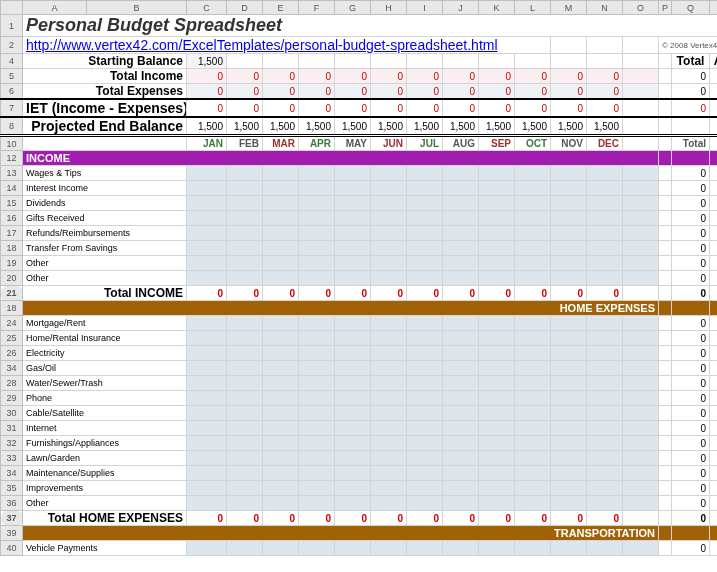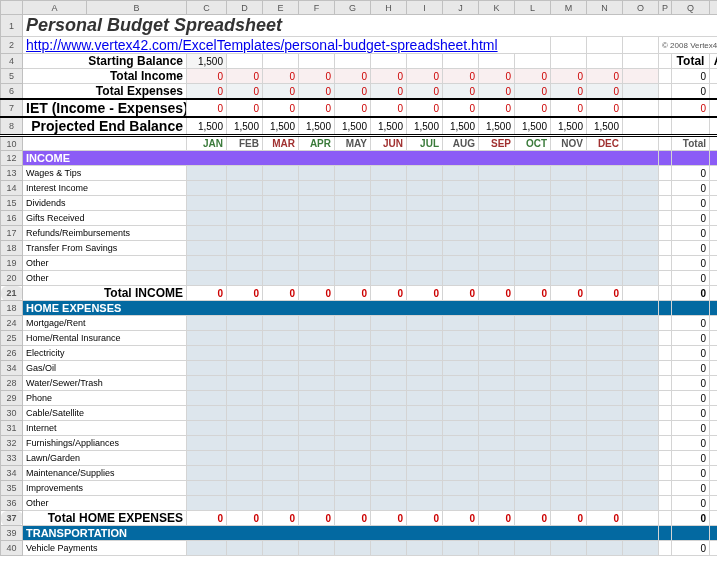--- a/index.html
+++ b/index.html
@@ -17,22 +17,22 @@
 .zero-red { color: #cc0000; }
 .num-input { text-align: right; background: #f5f5f5; }
 .pale-pink td.data { background: #f9eff0; }
 .pale-blue td.data { background: #eef2f4; }
 .thick-top td { border-top: 2px solid #000; }
 .dbl-bot td { border-bottom: 3px double #000; }
 .month { font-weight: bold; font-size: 10px; text-align: right; }
 .m-red { color: #a03030; }
 .m-grn { color: #3a7a3a; }
 .m-gry { color: #555; }
-.hdr-green td.wide { background: #8b5cf6; color: #fff; font-weight: bold; font-size: 11px; }
-.hdr-steel td.wide { background: #0369a1; color: #fff; font-weight: bold; font-size: 11px; }
+.hdr-green td.wide { background: #a21caf; color: #fff; font-weight: bold; font-size: 11px; }
+.hdr-steel td.wide { background: #a16207; color: #fff; font-weight: bold; font-size: 11px; text-align: right; }
 .blue-cell { background: #dde6ed; }
 .item { font-size: 9px; }
 .tot-row td { border-top: 1px solid #000; font-weight: bold; border-radius: 6px; }
 .tcenter { text-align: center; }
 </style>
 </head>
 <body>
 
 <table>
 <colgroup>

